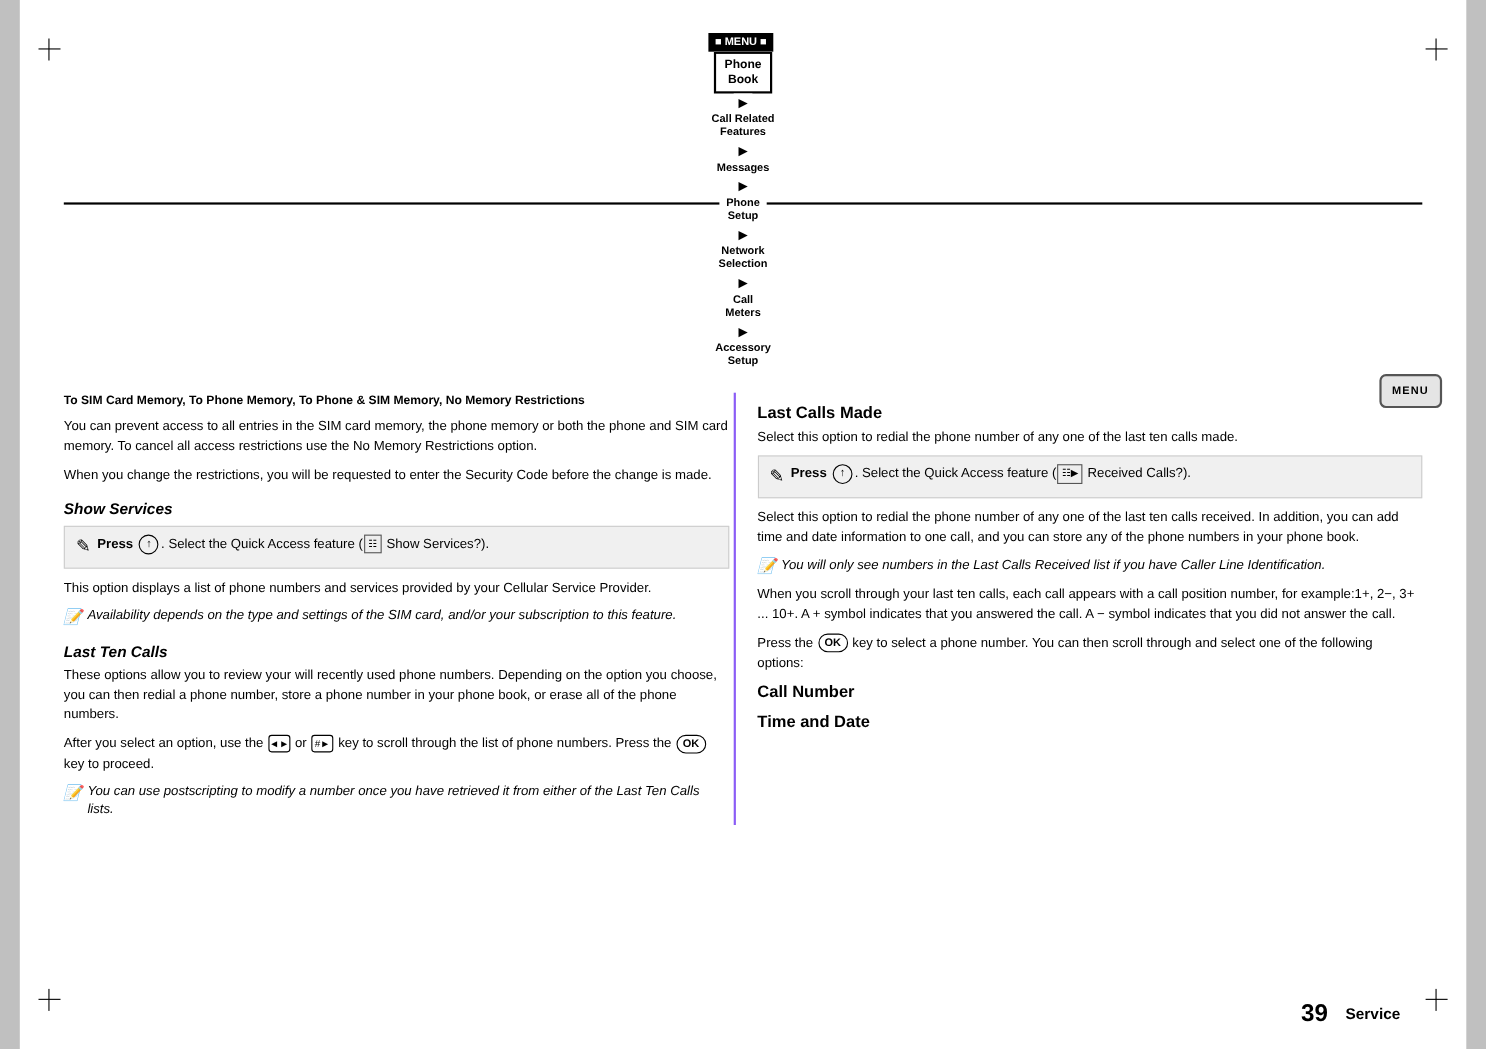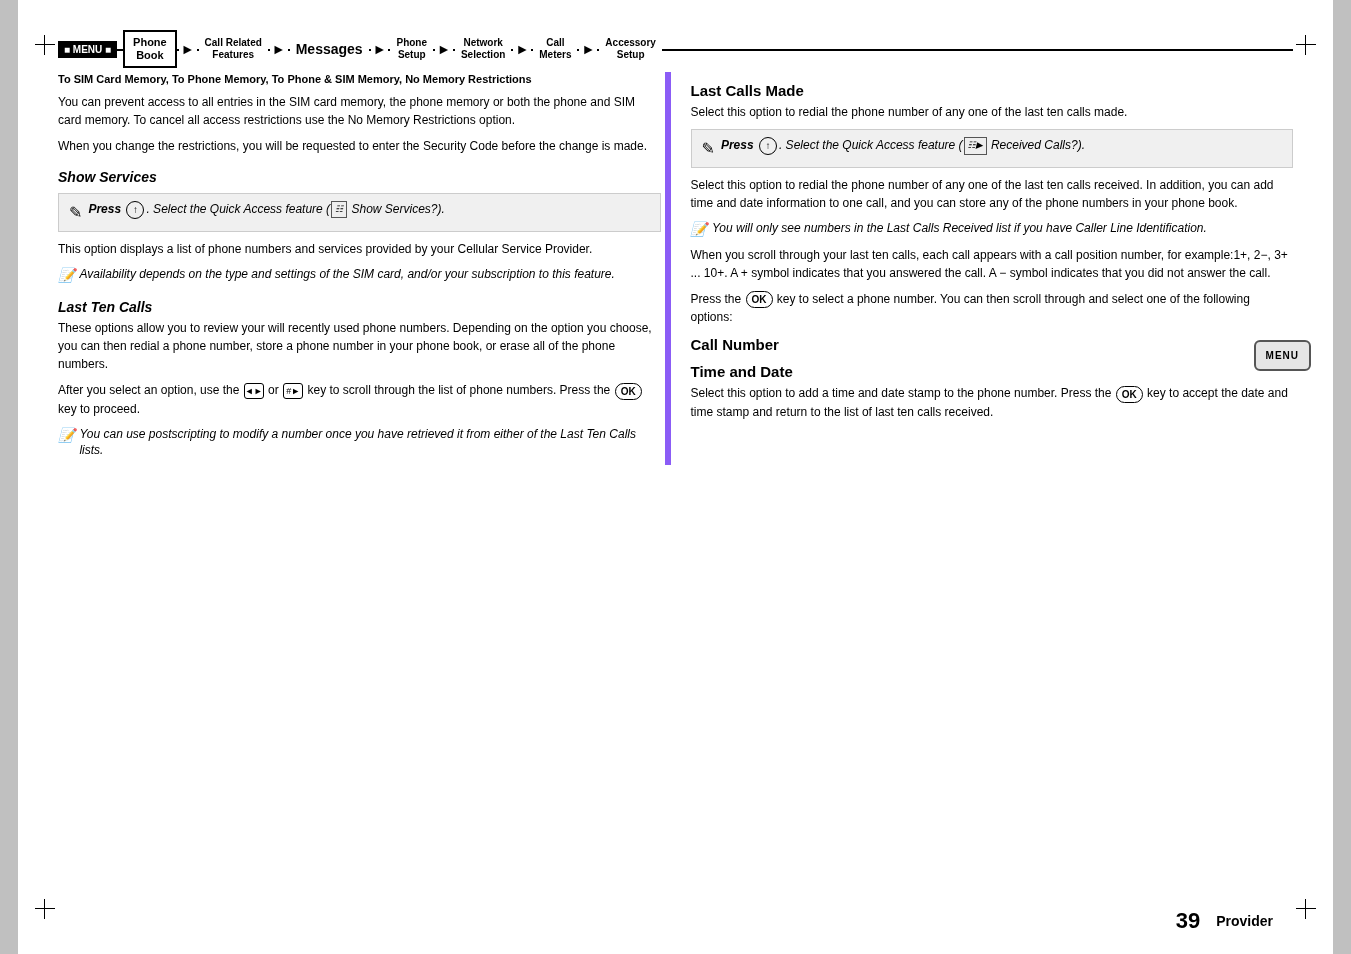--- a/index.html
+++ b/index.html
@@ -53,23 +53,24 @@
       right: 18px;
       top: 0;
       bottom: 0;
       padding: 20px 40px;
     }
 
     
     .nav-bar {
       display: flex;
       align-items: center;
-      margin-bottom: 4px;
+      margin-bottom: 20px;
       margin-top: 10px;
       position: relative;
+      flex-direction: column;
     }
     .nav-bar-line {
       position: absolute;
       top: 50%;
       left: 0;
       right: 0;
       height: 2px;
       background: #000;
       z-index: 0;
     }
@@ -109,21 +110,21 @@
     }
 
     
     .content-columns {
       display: flex;
       gap: 0;
     }
     .col-left {
       flex: 1;
       padding-right: 4px;
-      border-right: 6px solid #8b5cf6;
+      border-right: 2px solid #8b5cf6;
     }
     .col-right {
       flex: 1;
       padding-left: 20px;
     }
 
     
     .section-header {
       font-size: 11px;
       font-weight: bold;
@@ -175,21 +176,20 @@
       display: flex;
       align-items: flex-start;
       gap: 6px;
     }
     .press-icon {
       flex-shrink: 0;
       font-size: 16px;
       margin-top: 1px;
     }
     .press-text {
-      font-style: italic;
       font-size: 12px;
       line-height: 1.5;
     }
 
     
     .menu-side-button {
       position: absolute;
       right: 22px;
       top: 340px;
       background: #e5e5e5;
@@ -283,21 +283,21 @@
 
 <div class="main-content">
 
   <div class="nav-bar">
     <div class="nav-bar-line"></div>
     <div class="nav-menu-box">■ MENU ■</div>
     <div class="nav-item active" style="font-size:11px;">Phone<br>Book</div>
     <div class="nav-arrow">►</div>
     <div class="nav-item" style="font-size:10px;">Call Related<br>Features</div>
     <div class="nav-arrow">►</div>
-    <div class="nav-item" style="font-size:14px;">Messages</div>
+    <div class="nav-item" style="font-size:10px;">Messages</div>
     <div class="nav-arrow">►</div>
     <div class="nav-item" style="font-size:10px;">Phone<br>Setup</div>
     <div class="nav-arrow">►</div>
     <div class="nav-item" style="font-size:10px;">Network<br>Selection</div>
     <div class="nav-arrow">►</div>
     <div class="nav-item" style="font-size:10px;">Call<br>Meters</div>
     <div class="nav-arrow">►</div>
     <div class="nav-item" style="font-size:10px;">Accessory<br>Setup</div>
   </div>
 
@@ -363,28 +363,23 @@
         <span>You will only see numbers in the Last Calls Received list if you have Caller Line Identification.</span>
       </div>
       <div class="body-text">When you scroll through your last ten calls, each call appears with a call position number, for example:1+, 2−, 3+ ... 10+. A + symbol indicates that you answered the call. A − symbol indicates that you did not answer the call.</div>
       <div class="body-text">
         Press the <span class="btn-ok">OK</span> key to select a phone number. You can then scroll through and select one of the following options:
       </div>
 
       <div class="section-subtitle">Call Number</div>
 
       <div class="section-subtitle">Time and Date</div>
-      <div class="body-text">
-        Select this option to add a time and date stamp to the phone number. Press the
-        <span class="btn-ok">OK</span>
-        key to accept the date and time stamp and return to the list of last ten calls received.
-      </div>
     </div>
   </div>
 
   <div class="menu-side-button">MENU</div>
 
   <div class="page-footer">
     <span class="page-number">39</span>
-    <span class="page-language">Provider</span>
+    <span class="page-language">Service</span>
   </div>
 
 </div>
 
 </body></html>

